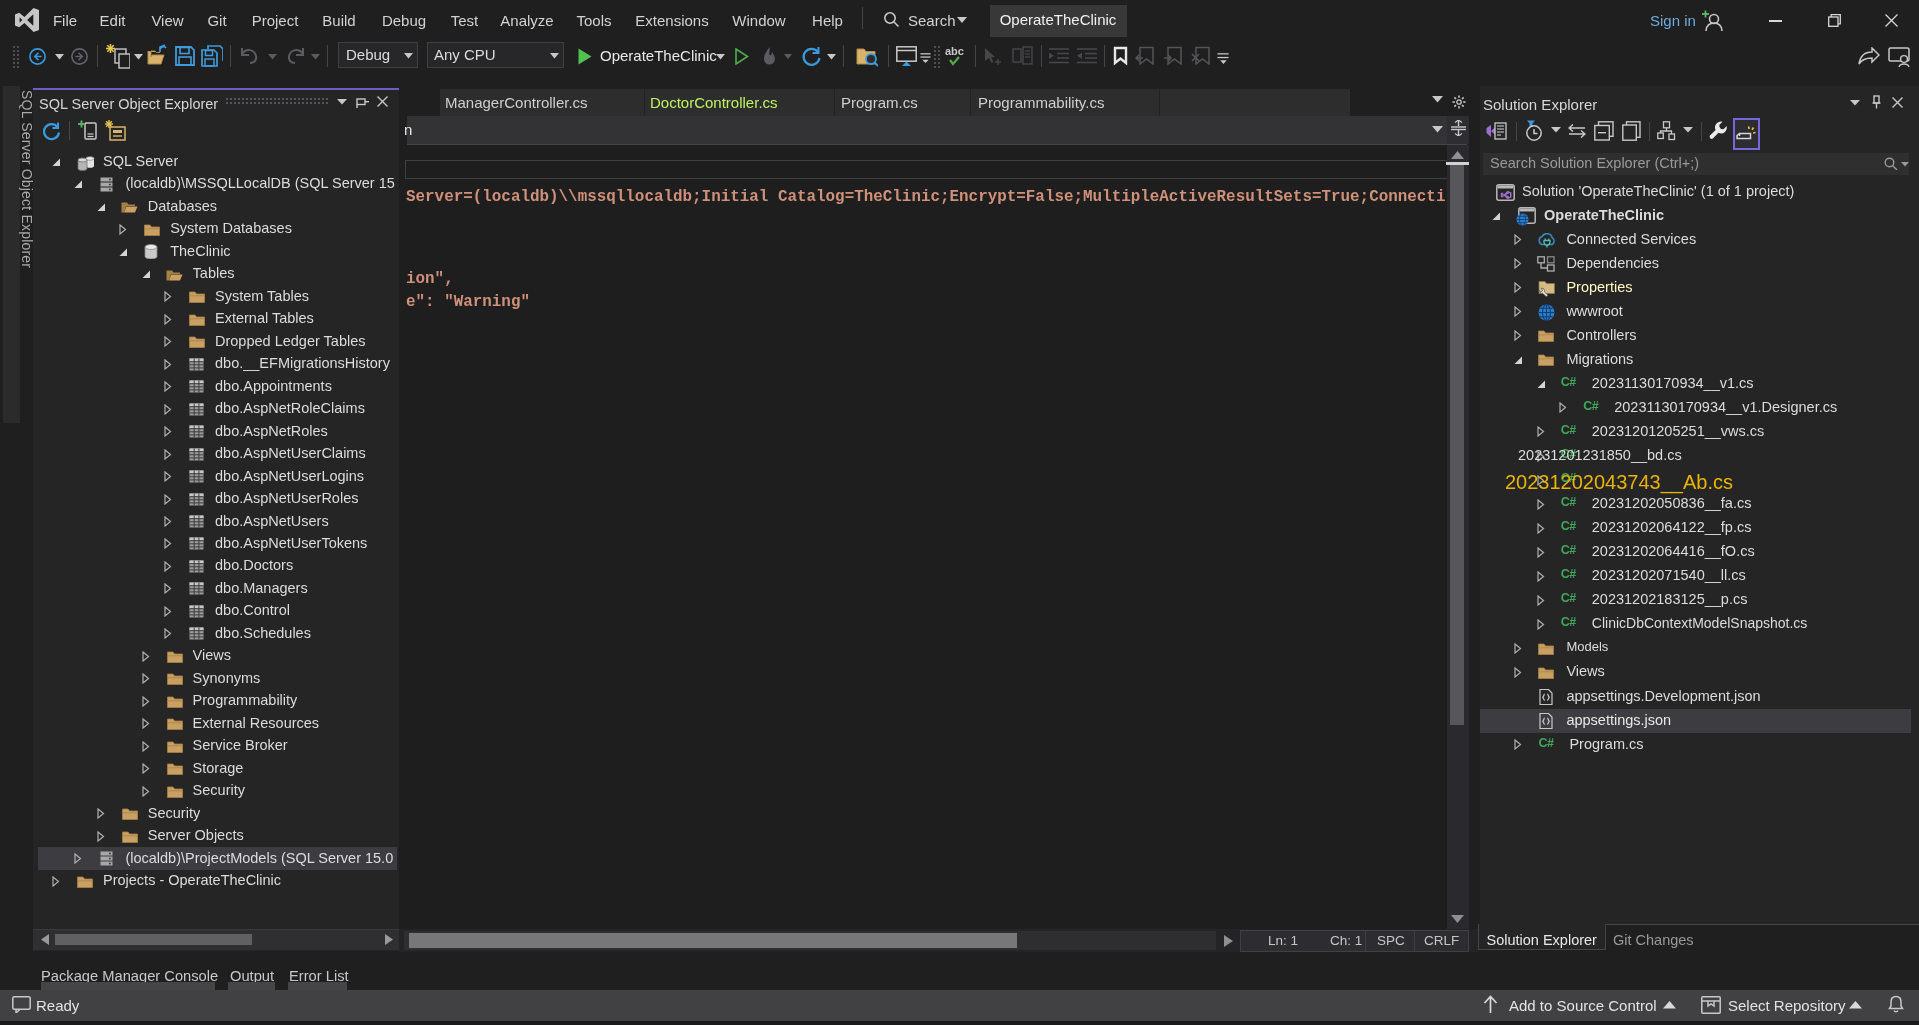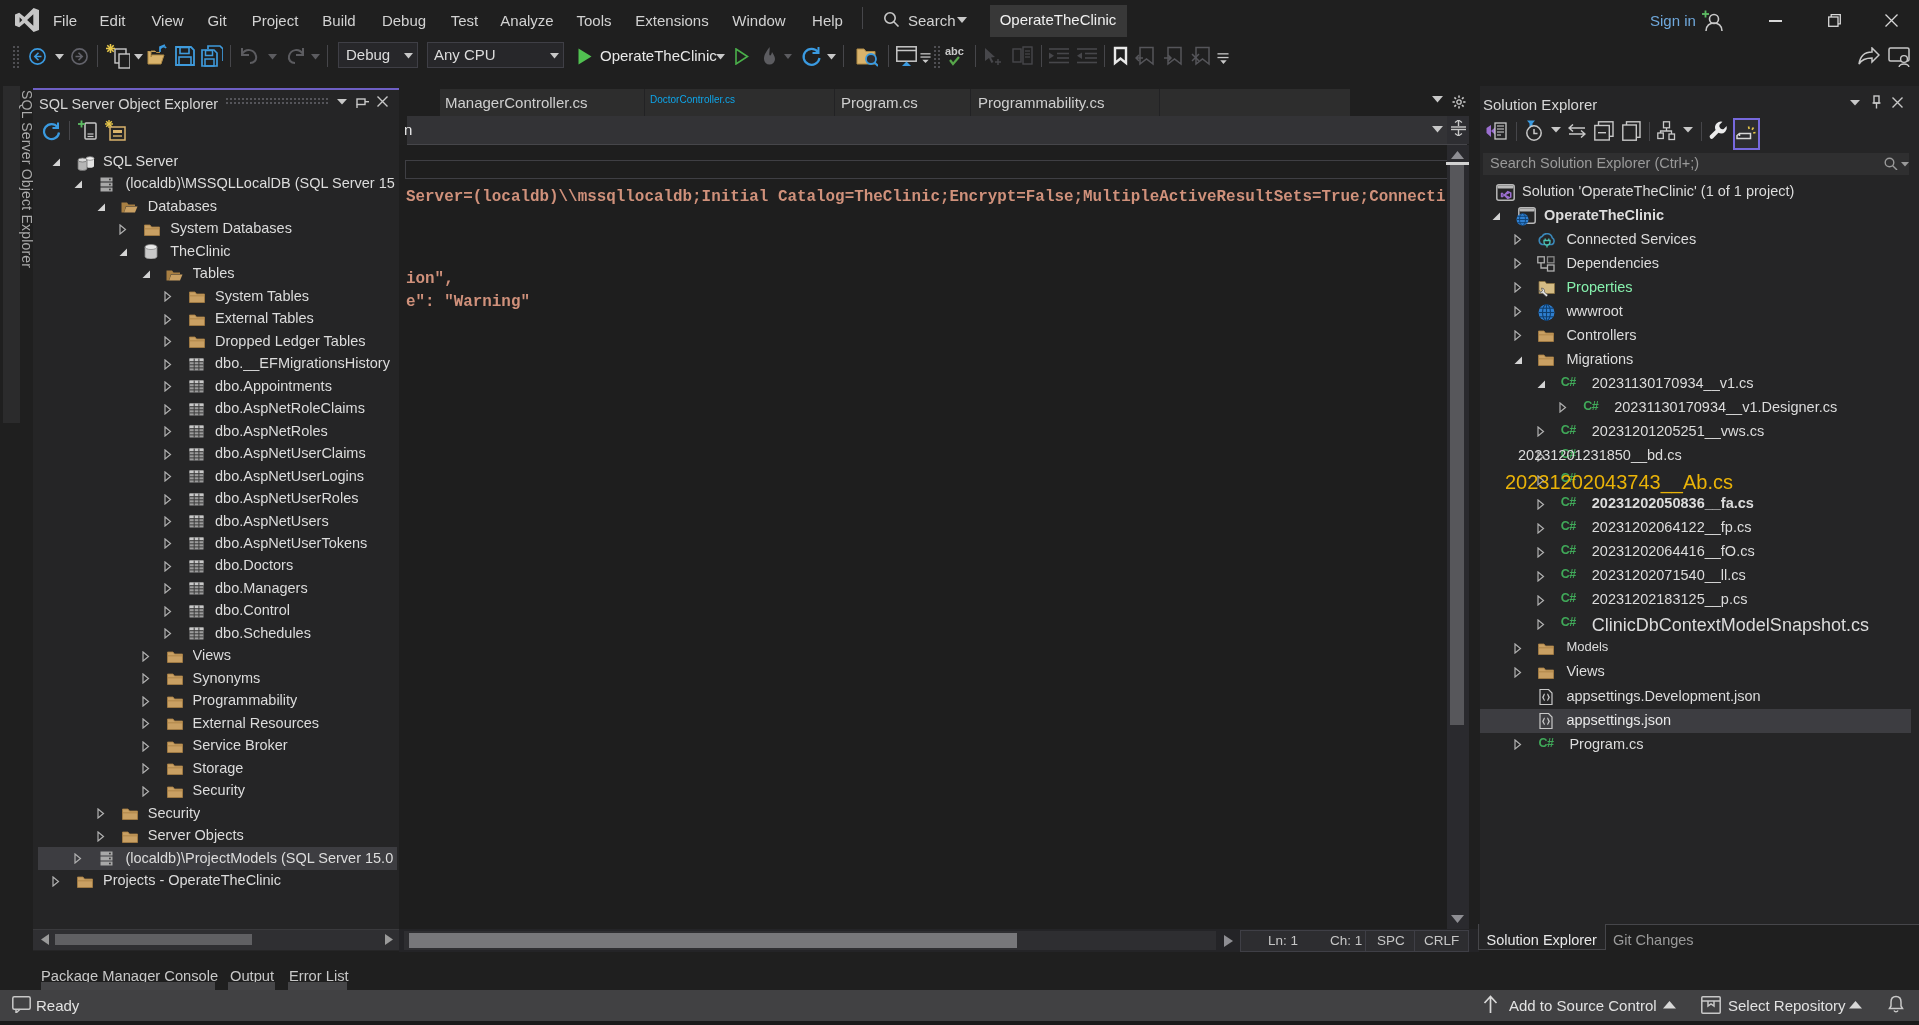--- a/index.html
+++ b/index.html
@@ -225,21 +225,21 @@
     <circle cx="16" cy="12" r="3.4" fill="#1f1f1f" stroke="#c8c8c8" stroke-width="1.4"></circle>
     <path d="M11 20 C12 16 20 16 21 20" fill="none" stroke="#c8c8c8" stroke-width="1.4"></path>
   </svg>
 <div style="position:absolute;left:399px;top:78px;width:1080px;height:874px;background:#1f1f1f"></div>
 <div style="position:absolute;left:439.5px;top:89px;width:910.5px;height:26.5px;background:#2d2d2d"></div>
 <div style="position:absolute;left:643.5px;top:89px;width:1.5px;height:26.5px;background:#222224"></div>
 <div style="position:absolute;left:833.5px;top:89px;width:1.5px;height:26.5px;background:#222224"></div>
 <div style="position:absolute;left:969.5px;top:89px;width:1.5px;height:26.5px;background:#222224"></div>
 <div style="position:absolute;left:1158.5px;top:89px;width:1.5px;height:26.5px;background:#222224"></div>
 <div style="position:absolute;left:445px;top:94px;font-family:'Liberation Sans',sans-serif;font-size:15px;color:#cfcfcf;font-weight:400;white-space:pre;">ManagerController.cs</div>
-<div style="position:absolute;left:650px;top:94px;font-family:'Liberation Sans',sans-serif;font-size:10px;color:#0ea5e9;font-weight:400;white-space:pre;">DoctorController.cs</div>
+<div style="position:absolute;left:650px;top:94px;font-family:'Liberation Sans',sans-serif;font-size:15px;color:#bef264;font-weight:400;white-space:pre;">DoctorController.cs</div>
 <div style="position:absolute;left:841px;top:94px;font-family:'Liberation Sans',sans-serif;font-size:15px;color:#cfcfcf;font-weight:400;white-space:pre;">Program.cs</div>
 <div style="position:absolute;left:978px;top:94px;font-family:'Liberation Sans',sans-serif;font-size:15px;color:#cfcfcf;font-weight:400;white-space:pre;">Programmability.cs</div>
 <svg style="position:absolute;left:1432px;top:96px" width="11" height="7" viewBox="0 0 11 7">
     <path d="M0 0 L11 0 L5.5 6.5 Z" fill="#c8c8c8"></path>
   </svg>
 <svg style="position:absolute;left:1452px;top:95px" width="14" height="14" viewBox="0 0 14 14">
     <circle cx="7" cy="7" r="2.2" fill="none" stroke="#c8c8c8" stroke-width="1.3"></circle>
     <g stroke="#c8c8c8" stroke-width="1.6">
       <line x1="7" y1="0.5" x2="7" y2="2.8"></line>
       <line x1="7" y1="11.2" x2="7" y2="13.5"></line>
@@ -846,21 +846,21 @@
     </g>
   </svg>
 <div style="position:absolute;left:1566.4px;top:254.60000000000002px;font-family:'Liberation Sans',sans-serif;font-size:14.5px;color:#dcdcdc;font-weight:400;white-space:nowrap">Dependencies</div>
 <svg style="position:absolute;left:1514.4px;top:282.15px" width="8" height="11" viewBox="0 0 8 11">
     <path d="M1 1 L6.5 5.5 L1 10 Z" fill="none" stroke="#b0b0b0" stroke-width="1.2"></path>
   </svg>
 <svg style="position:absolute;left:1537.4px;top:279.65px" width="18" height="17" viewBox="0 0 18 17">
     <path d="M2 1.5 L8 1.5 L9.5 3.5 L17.5 3.5 L17.5 13.5 L2 13.5 Z" fill="#d5bc85" stroke="#8d7544" stroke-width="0.8"></path>
     <path d="M4.5 8 A3 3 0 0 1 7.5 10.5 C7.5 11 7.4 11.4 7.2 11.8 L11 15.2 L9.3 16.8 L5.7 13.2 A3 3 0 0 1 2 10.5 L3.8 12 L5.6 10.8 L4.8 9 Z" fill="#e8e8e8" stroke="#4a4a4a" stroke-width="0.7"></path>
   </svg>
-<div style="position:absolute;left:1566.4px;top:278.65px;font-family:'Liberation Sans',sans-serif;font-size:14.5px;color:#86efac;font-weight:400;white-space:nowrap">Properties</div>
+<div style="position:absolute;left:1566.4px;top:278.65px;font-family:'Liberation Sans',sans-serif;font-size:14.5px;color:#fef9c3;font-weight:400;white-space:nowrap">Properties</div>
 <svg style="position:absolute;left:1514.4px;top:306.2px" width="8" height="11" viewBox="0 0 8 11">
     <path d="M1 1 L6.5 5.5 L1 10 Z" fill="none" stroke="#b0b0b0" stroke-width="1.2"></path>
   </svg>
 <svg style="position:absolute;left:1538.4px;top:303.7px" width="17" height="17" viewBox="0 0 17 17">
     <circle cx="8.5" cy="8.5" r="8" fill="#2f7fd0"></circle>
     <g fill="none" stroke="#0f3f70" stroke-width="1.1">
       <line x1="0.5" y1="8.5" x2="16.5" y2="8.5"></line>
       <line x1="1.6" y1="4.2" x2="15.4" y2="4.2"></line>
       <line x1="1.6" y1="12.8" x2="15.4" y2="12.8"></line>
       <ellipse cx="8.5" cy="8.5" rx="4" ry="8"></ellipse>
@@ -906,21 +906,21 @@
 <div style="position:absolute;left:1518px;top:447.0px;font-family:'Liberation Sans',sans-serif;font-size:14.5px;color:#dcdcdc;font-weight:400;white-space:nowrap">20231201231850__bd.cs</div>
 <svg style="position:absolute;left:1536.8px;top:474.55px" width="8" height="11" viewBox="0 0 8 11">
     <path d="M1 1 L6.5 5.5 L1 10 Z" fill="none" stroke="#b0b0b0" stroke-width="1.2"></path>
   </svg>
 <div style="position:absolute;left:1560.8px;top:471.05px;font-family:'Liberation Sans',sans-serif;font-size:12.5px;font-weight:bold;color:#40a959;letter-spacing:-0.5px">C#</div>
 <div style="position:absolute;left:1505px;top:471.05px;font-family:'Liberation Sans',sans-serif;font-size:20px;color:#eab308;font-weight:400;white-space:nowrap">20231202043743__Ab.cs</div>
 <svg style="position:absolute;left:1536.8px;top:498.6px" width="8" height="11" viewBox="0 0 8 11">
     <path d="M1 1 L6.5 5.5 L1 10 Z" fill="none" stroke="#b0b0b0" stroke-width="1.2"></path>
   </svg>
 <div style="position:absolute;left:1560.8px;top:495.1px;font-family:'Liberation Sans',sans-serif;font-size:12.5px;font-weight:bold;color:#40a959;letter-spacing:-0.5px">C#</div>
-<div style="position:absolute;left:1591.8px;top:495.1px;font-family:'Liberation Sans',sans-serif;font-size:14.5px;color:#dcdcdc;font-weight:700;white-space:nowrap">20231202050836__fa.cs</div>
+<div style="position:absolute;left:1591.8px;top:495.1px;font-family:'Liberation Sans',sans-serif;font-size:14.5px;color:#dcdcdc;font-weight:400;white-space:nowrap">20231202050836__fa.cs</div>
 <svg style="position:absolute;left:1536.8px;top:522.6500000000001px" width="8" height="11" viewBox="0 0 8 11">
     <path d="M1 1 L6.5 5.5 L1 10 Z" fill="none" stroke="#b0b0b0" stroke-width="1.2"></path>
   </svg>
 <div style="position:absolute;left:1560.8px;top:519.1500000000001px;font-family:'Liberation Sans',sans-serif;font-size:12.5px;font-weight:bold;color:#40a959;letter-spacing:-0.5px">C#</div>
 <div style="position:absolute;left:1591.8px;top:519.1500000000001px;font-family:'Liberation Sans',sans-serif;font-size:14.5px;color:#dcdcdc;font-weight:400;white-space:nowrap">20231202064122__fp.cs</div>
 <svg style="position:absolute;left:1536.8px;top:546.7px" width="8" height="11" viewBox="0 0 8 11">
     <path d="M1 1 L6.5 5.5 L1 10 Z" fill="none" stroke="#b0b0b0" stroke-width="1.2"></path>
   </svg>
 <div style="position:absolute;left:1560.8px;top:543.2px;font-family:'Liberation Sans',sans-serif;font-size:12.5px;font-weight:bold;color:#40a959;letter-spacing:-0.5px">C#</div>
 <div style="position:absolute;left:1591.8px;top:543.2px;font-family:'Liberation Sans',sans-serif;font-size:14.5px;color:#dcdcdc;font-weight:400;white-space:nowrap">20231202064416__fO.cs</div>
@@ -931,21 +931,21 @@
 <div style="position:absolute;left:1591.8px;top:567.25px;font-family:'Liberation Sans',sans-serif;font-size:14.5px;color:#dcdcdc;font-weight:400;white-space:nowrap">20231202071540__ll.cs</div>
 <svg style="position:absolute;left:1536.8px;top:594.8px" width="8" height="11" viewBox="0 0 8 11">
     <path d="M1 1 L6.5 5.5 L1 10 Z" fill="none" stroke="#b0b0b0" stroke-width="1.2"></path>
   </svg>
 <div style="position:absolute;left:1560.8px;top:591.3px;font-family:'Liberation Sans',sans-serif;font-size:12.5px;font-weight:bold;color:#40a959;letter-spacing:-0.5px">C#</div>
 <div style="position:absolute;left:1591.8px;top:591.3px;font-family:'Liberation Sans',sans-serif;font-size:14.5px;color:#dcdcdc;font-weight:400;white-space:nowrap">20231202183125__p.cs</div>
 <svg style="position:absolute;left:1536.8px;top:618.85px" width="8" height="11" viewBox="0 0 8 11">
     <path d="M1 1 L6.5 5.5 L1 10 Z" fill="none" stroke="#b0b0b0" stroke-width="1.2"></path>
   </svg>
 <div style="position:absolute;left:1560.8px;top:615.35px;font-family:'Liberation Sans',sans-serif;font-size:12.5px;font-weight:bold;color:#40a959;letter-spacing:-0.5px">C#</div>
-<div style="position:absolute;left:1591.8px;top:615.35px;font-family:'Liberation Sans',sans-serif;font-size:18px;color:#dcdcdc;font-weight:400;white-space:nowrap">ClinicDbContextModelSnapshot.cs</div>
+<div style="position:absolute;left:1591.8px;top:615.35px;font-family:'Liberation Sans',sans-serif;font-size:14px;color:#dcdcdc;font-weight:400;white-space:nowrap">ClinicDbContextModelSnapshot.cs</div>
 <svg style="position:absolute;left:1514.4px;top:642.9000000000001px" width="8" height="11" viewBox="0 0 8 11">
     <path d="M1 1 L6.5 5.5 L1 10 Z" fill="none" stroke="#b0b0b0" stroke-width="1.2"></path>
   </svg>
 <svg style="position:absolute;left:1538.4px;top:641.9000000000001px" width="16" height="13" viewBox="0 0 16 13">
     <path d="M0.5 2 L6 2 L7.5 4 L15.5 4 L15.5 12.5 L0.5 12.5 Z" fill="#c9a063" stroke="#a87f42" stroke-width="0.8"></path>
     <line x1="0.5" y1="5.8" x2="15.5" y2="5.8" stroke="#a87f42" stroke-width="0.8"></line>
   </svg>
 <div style="position:absolute;left:1566.4px;top:639.4000000000001px;font-family:'Liberation Sans',sans-serif;font-size:13px;color:#dcdcdc;font-weight:400;white-space:nowrap">Models</div>
 <svg style="position:absolute;left:1514.4px;top:666.95px" width="8" height="11" viewBox="0 0 8 11">
     <path d="M1 1 L6.5 5.5 L1 10 Z" fill="none" stroke="#b0b0b0" stroke-width="1.2"></path>

